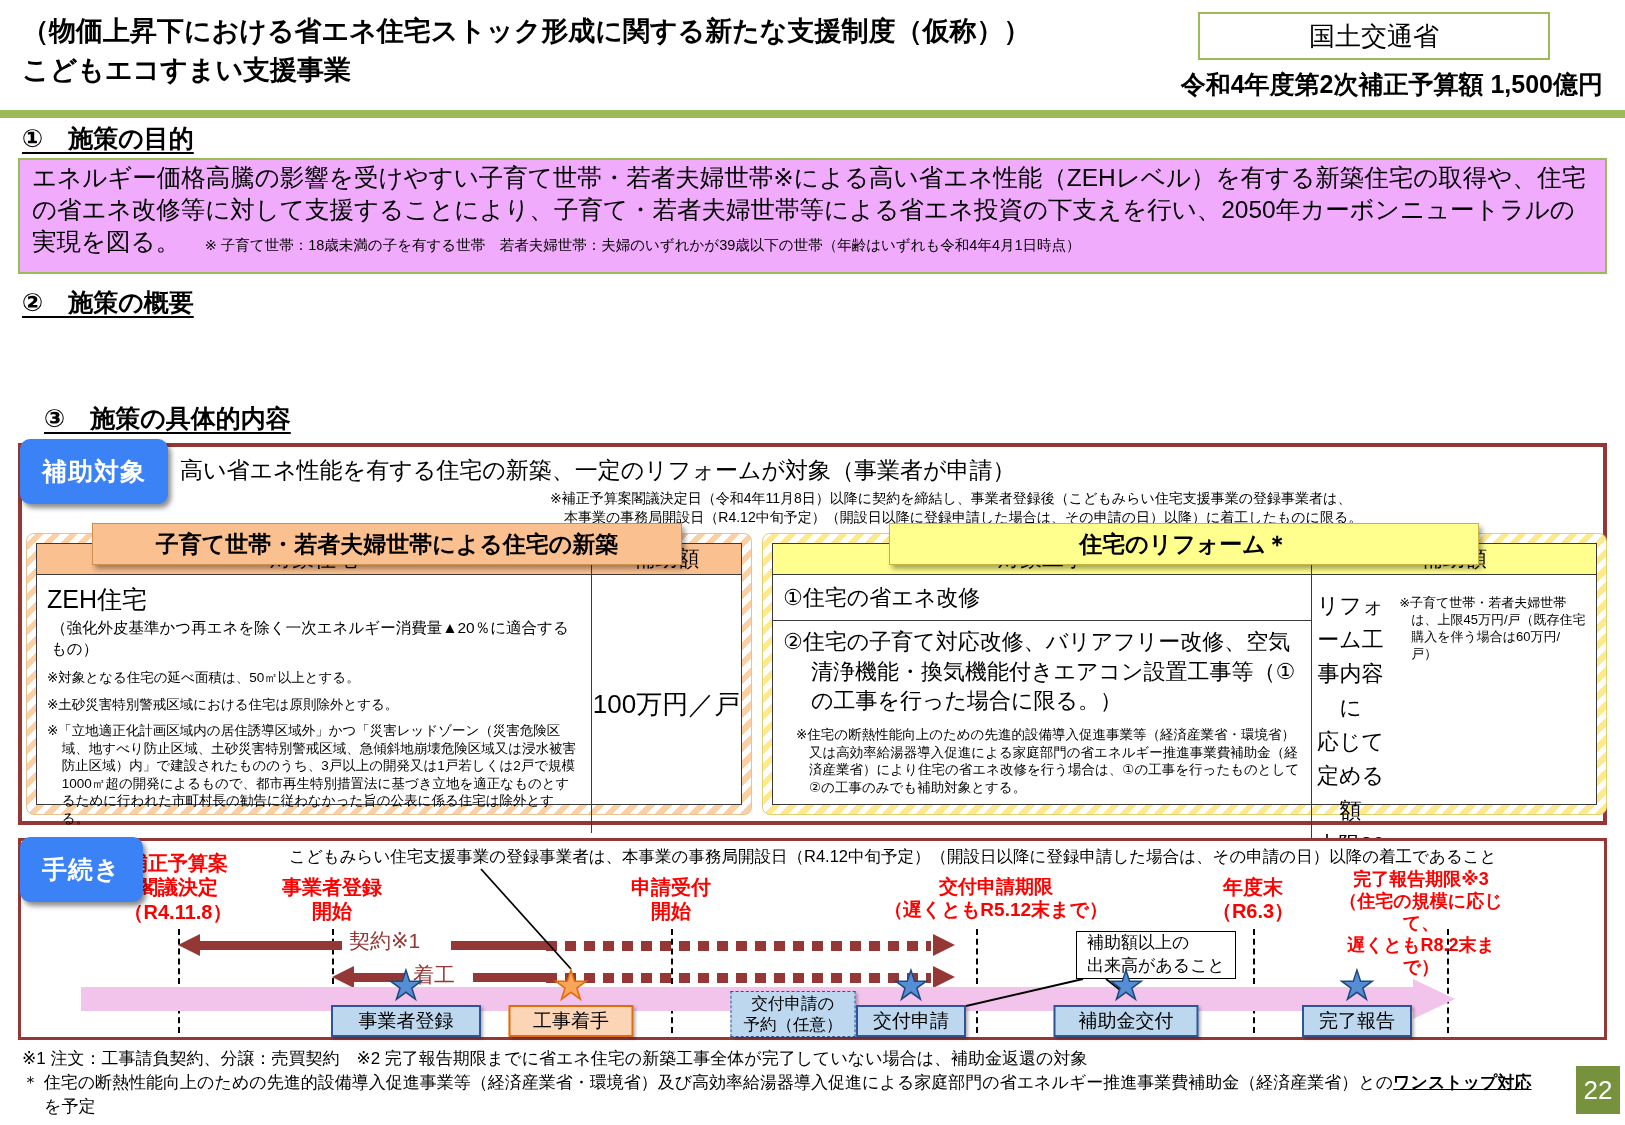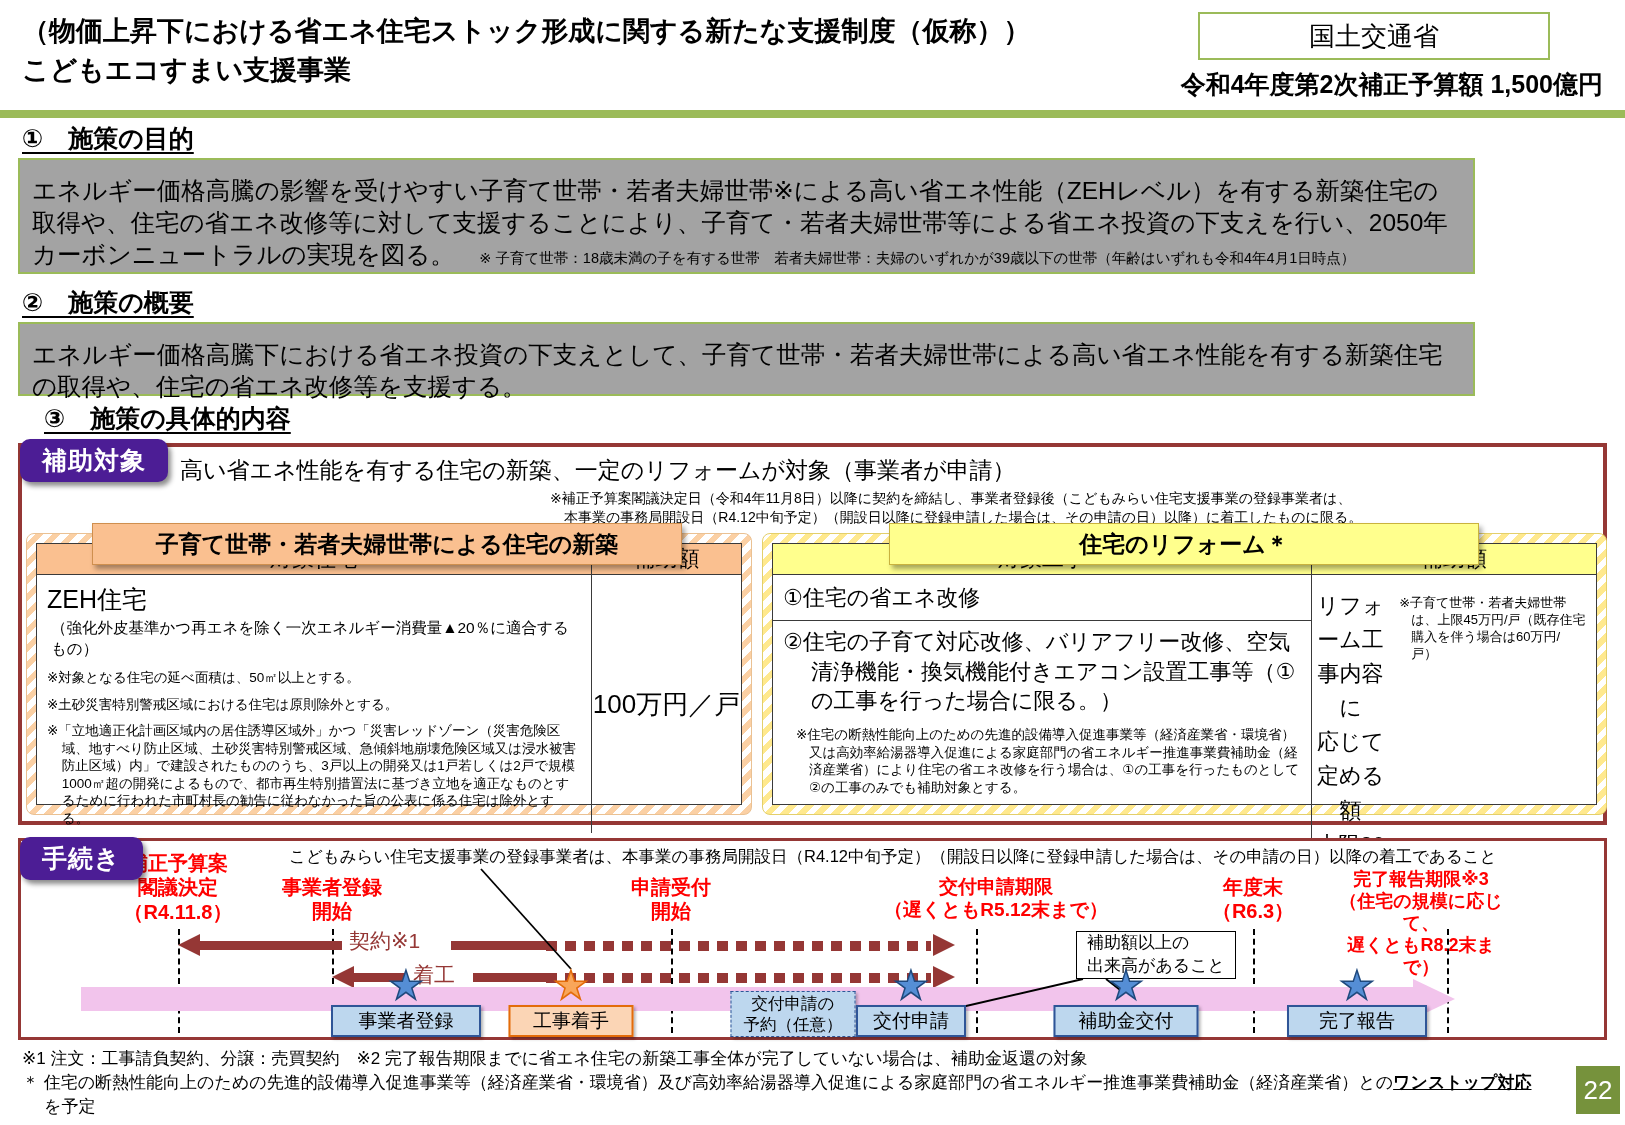--- a/index.html
+++ b/index.html
@@ -7,28 +7,28 @@
   #page { position:relative; width:1625px; height:1125px; background:#fff; overflow:hidden; margin:0 auto; color:#000; }
 
   
   .title { position:absolute; left:22px; top:12px; font-weight:bold; font-size:27px; line-height:1.45; }
   .ministry { position:absolute; left:1198px; top:12px; width:352px; height:48px; border:2px solid #9BBB59;
               display:flex; align-items:center; justify-content:center; font-size:26px; background:#fff; }
   .budget { position:absolute; right:22px; top:68px; font-weight:bold; font-size:25px; }
   .greenbar { position:absolute; left:0; top:110px; width:100%; height:8px; background:#9BBB59; }
 
   .sec-h { position:absolute; left:22px; font-size:25px; font-weight:bold; text-decoration:underline; text-underline-offset:5px; }
-  .sec-box { position:absolute; left:18px; width:1457px; border:2.5px solid #9BBB59; padding:15px 12px; background:#a3a3a3; }
+  .sec-box { position:absolute; left:18px; width:1589px; border:2.5px solid #9BBB59; padding:2px 12px; background:#f0abfc; }
   .sec-body { font-size:24.5px; line-height:1.3; }
   .inline-note { font-size:14.5px; font-weight:normal; }
 
   
   .frame { position:absolute; left:18px; width:1589px; border:4px solid #953735; background:#fff; }
-  .mlabel { position:absolute; background:#4c1d95; color:#fff; font-weight:bold; font-size:25px;
-            padding:5px 22px; border-radius:10px; box-shadow:3px 4px 5px rgba(0,0,0,.45); z-index:6; letter-spacing:1px; }
+  .mlabel { position:absolute; background:#3b82f6; color:#fff; font-weight:bold; font-size:25px;
+            padding:16px 22px; border-radius:10px; box-shadow:3px 4px 5px rgba(0,0,0,.45); z-index:6; letter-spacing:1px; }
 
   .lead { position:absolute; left:158px; top:8px; font-size:23px; }
   .sub-note { position:absolute; left:528px; top:42px; font-size:14px; line-height:1.35; white-space:pre-line; }
 
   .hatch-orange { background:repeating-linear-gradient(135deg,#fff 0 6px,#FBD0A4 6px 12px); border:1px solid #eac193; border-radius:8px; }
   .hatch-yellow { background:repeating-linear-gradient(135deg,#fff 0 6px,#FFE98E 6px 12px); border:1px solid #e3cf6b; border-radius:8px; }
   .panel { position:absolute; top:86px; height:282px; padding:9px; }
   .tbl { width:100%; height:100%; background:#fff; border:1.5px solid #3a3a3a; display:flex; flex-direction:column; }
   .tbl-head { display:flex; height:36px; border-bottom:1.5px solid #3a3a3a; font-size:22px; }
   .tbl-head .c1 { flex:1; display:flex; align-items:center; justify-content:center; }
@@ -97,23 +97,20 @@
   <div class="ministry">国土交通省</div>
   <div class="budget">令和4年度第2次補正予算額 1,500億円</div>
   <div class="greenbar"></div>
 
   <div class="sec-h" style="top:122px;">①　施策の目的</div>
   <div class="sec-box" style="top:158px; height:116px;">
     <div class="sec-body"><span>エネルギー価格高騰の影響を受けやすい子育て世帯・若者夫婦世帯※による高い省エネ性能（ZEHレベル）を有する新築住宅の取得や、住宅の省エネ改修等に対して支援することにより、子育て・若者夫婦世帯等による省エネ投資の下支えを行い、2050年カーボンニュートラルの実現を図る。</span>　<span class="inline-note">※ 子育て世帯：18歳未満の子を有する世帯　若者夫婦世帯：夫婦のいずれかが39歳以下の世帯（年齢はいずれも令和4年4月1日時点）</span></div>
   </div>
 
   <div class="sec-h" style="top:286px;">②　施策の概要</div>
-  <div class="sec-box" style="top:322px; height:74px;">
-    <div class="sec-body">エネルギー価格高騰下における省エネ投資の下支えとして、子育て世帯・若者夫婦世帯による高い省エネ性能を有する新築住宅の取得や、住宅の省エネ改修等を支援する。</div>
-  </div>
 
   <div class="sec-h" style="top:402px;margin-left:22px;">③　施策の具体的内容</div>
 
   <div class="frame" style="top:443px; height:382px;">
     <div class="mlabel" style="left:-2px; top:-8px;">補助対象</div>
     <div class="lead">高い省エネ性能を有する住宅の新築、一定のリフォームが対象（事業者が申請）</div>
     <div class="sub-note">※補正予算案閣議決定日（令和4年11月8日）以降に契約を締結し、事業者登録後（こどもみらい住宅支援事業の登録事業者は、
 　本事業の事務局開設日（R4.12中旬予定）（開設日以降に登録申請した場合は、その申請の日）以降）に着工したものに限る。</div>
 
     <div class="tab tab-new" style="left:70px;">子育て世帯・若者夫婦世帯による住宅の新築</div>
@@ -223,21 +220,21 @@
       <div class="star" style="left:890px;">★</div>
       <div class="star" style="left:1105px;">★</div>
       <div class="star" style="left:1336px;">★</div>
 
       <div class="step" style="left:385px; width:150px;">事業者登録</div>
       <div class="step orange" style="left:550px; width:125px;">工事着手</div>
       <div class="step reserve" style="left:772px; width:125px;">交付申請の
 予約（任意）</div>
       <div class="step" style="left:890px; width:110px;">交付申請</div>
       <div class="step" style="left:1105px; width:145px;">補助金交付</div>
-      <div class="step" style="left:1336px; width:140px;">完了報告</div>
+      <div class="step" style="left:1336px; width:110px;">完了報告</div>
     </div>
   </div>
 
   <div class="fn1">※1 注文：工事請負契約、分譲：売買契約　※2 完了報告期限までに省エネ住宅の新築工事全体が完了していない場合は、補助金返還の対象</div>
   <div class="fn2"><span>＊ 住宅の断熱性能向上のための先進的設備導入促進事業等（経済産業省・環境省）及び高効率給湯器導入促進による家庭部門の省エネルギー推進事業費補助金（経済産業省）との</span><span class="em">ワンストップ対応</span><span>を予定</span></div>
   <div class="pagenum">22</div>
 
 </div>
 
 </body></html>

